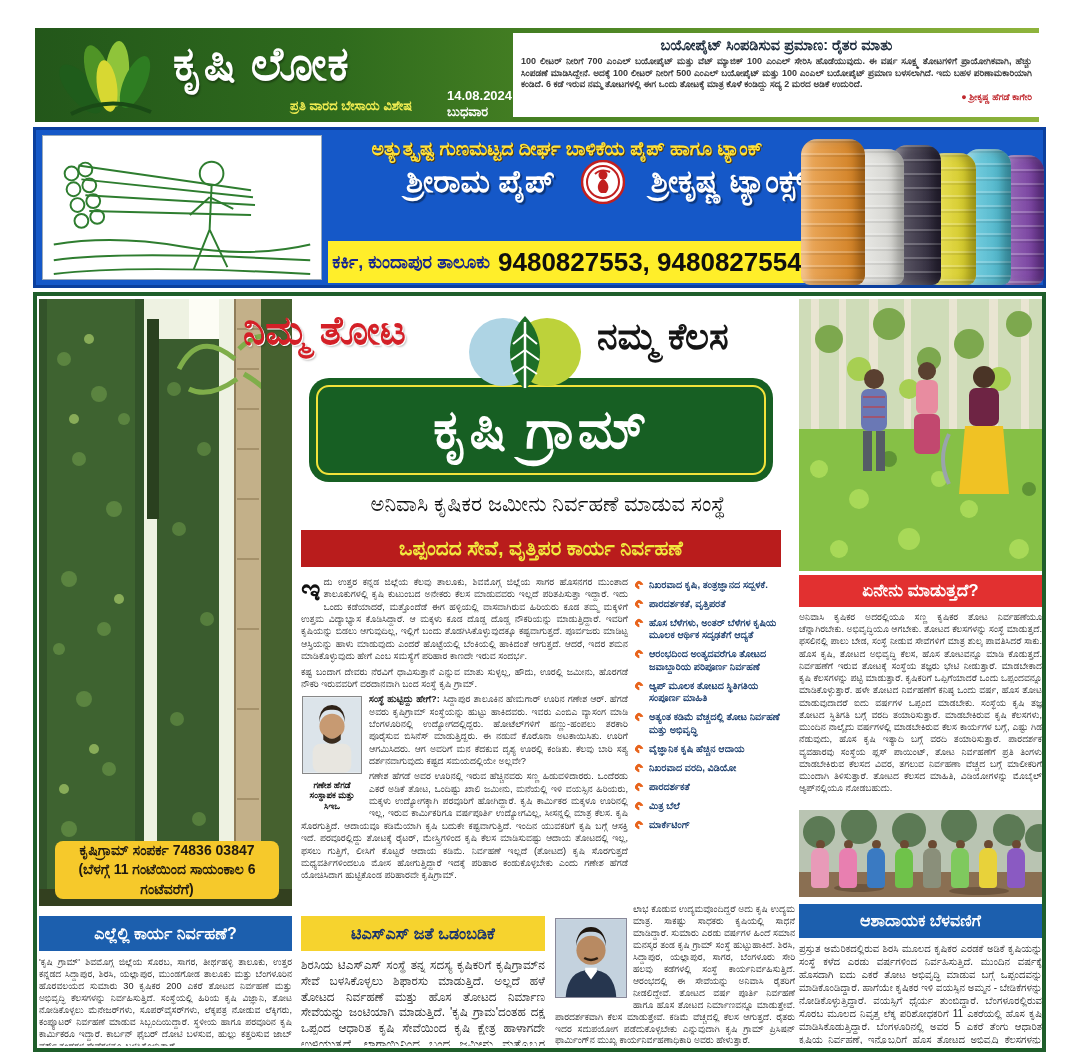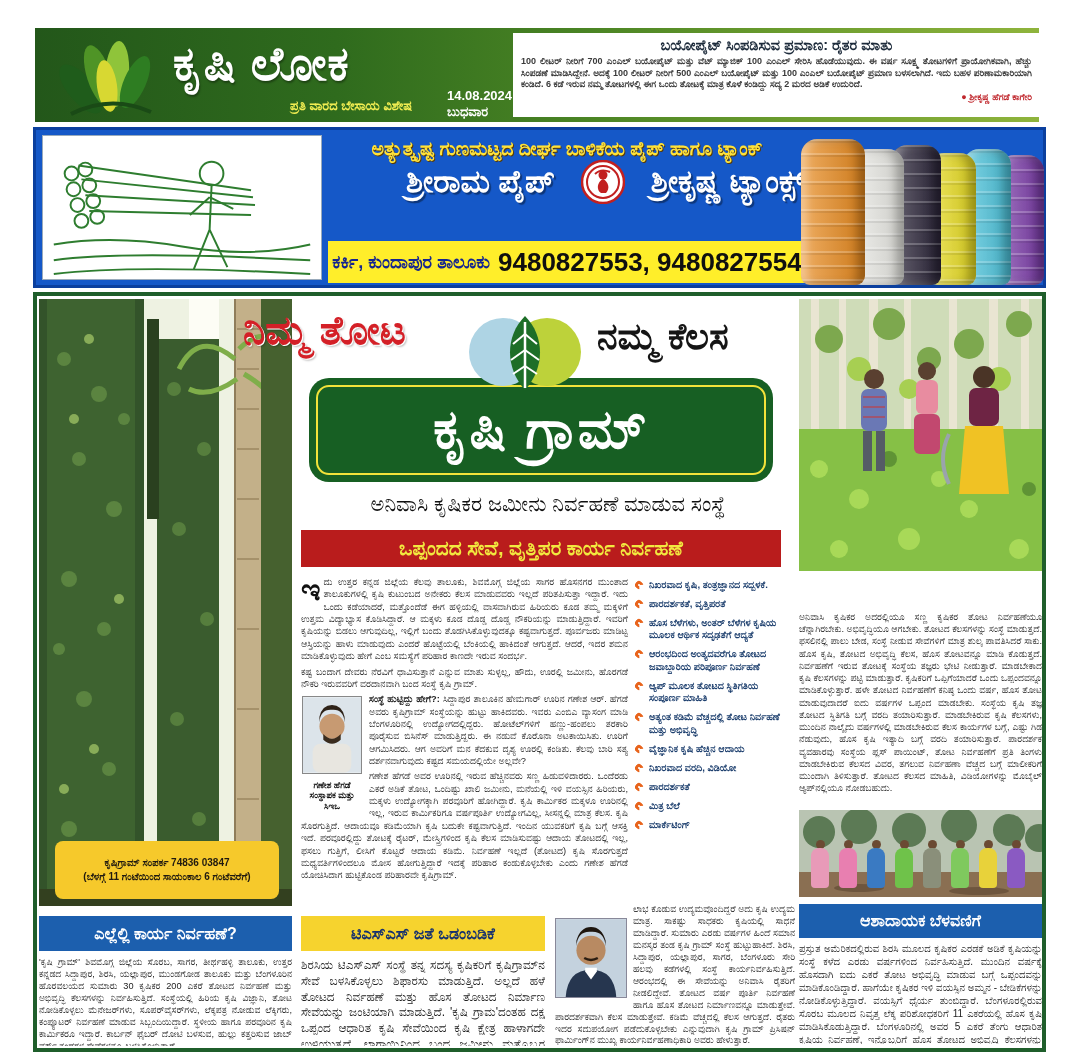--- a/index.html
+++ b/index.html
@@ -31,21 +31,21 @@
   #tanks { position:absolute; left:768px; top:6px; width:240px; height:149px; display:flex; align-items:flex-end; padding-left:10px; }
   .tank { border-radius:16px 16px 9px 9px; margin-left:-13px; box-shadow:inset -8px 0 10px rgba(0,0,0,.25), inset 6px 0 8px rgba(255,255,255,.3); }
 
   
   #frame { position:absolute; left:33px; top:292px; width:1013px; height:760px; border:4px solid #1f5e2b; background:#ffffff; }
   #frame-in { position:relative; width:1005px; height:752px; }
 
   
   #photo-left { position:absolute; left:2px; top:3px; width:253px; height:607px; overflow:hidden; }
   #caption-contact { position:absolute; left:16px; top:542px; width:224px; height:58px; background:#f6c92b; border-radius:8px;
-     display:flex; flex-direction:column; justify-content:center; text-align:center; font-weight:bold; color:#201a10; font-size:10px; line-height:1.4; }
+     display:flex; flex-direction:column; justify-content:center; text-align:center; font-weight:bold; color:#201a10; font-size:14px; line-height:1.4; }
   .sec-header-blue { background:#1c5fae; color:#ffffff; font-weight:bold; text-align:center; font-size:16px; display:flex; align-items:center; justify-content:center; }
   #where-header { position:absolute; left:2px; top:620px; width:253px; height:35px; }
   #where-body { position:absolute; left:2px; top:661px; width:253px; height:89px; font-size:9.2px; line-height:1.3; text-align:justify; color:#222; overflow:hidden; }
 
   
   #kicker-left { position:absolute; left:206px; top:12px; font-size:40px; font-weight:bold; color:#d42027; text-shadow:1px 1px 0 #fff,2px 2px 2px rgba(0,0,0,.25); }
   #hero-logo { position:absolute; left:428px; top:14px; width:122px; height:88px; z-index:3; }
   #kicker-right { position:absolute; left:560px; top:20px; font-size:37px; font-weight:bold; color:#151515; }
   #plaque { position:absolute; left:272px; top:82px; width:464px; height:104px; background:#175f23; border-radius:20px; padding:7px; z-index:2; }
   #plaque-in { width:100%; height:100%; border:2.5px solid #f2e23a; border-radius:13px; display:flex; align-items:center; justify-content:center; }
@@ -378,20 +378,21 @@
         <circle cx="128" cy="72" r="9" fill="#5a4030"></circle>
         <rect x="117" y="81" width="22" height="34" rx="6" fill="#e88ca0"></rect>
         <rect x="115" y="115" width="26" height="40" rx="6" fill="#c2486f"></rect>
 
         <circle cx="185" cy="78" r="11" fill="#4a3426"></circle>
         <rect x="170" y="89" width="30" height="38" rx="7" fill="#6e2444"></rect>
         <path d="M166 127 L204 127 L210 195 L160 195 Z" fill="#f0c224"></path>
         <path d="M150 135 Q138 160 150 185" stroke="#9aa4ac" stroke-width="4" fill="none"></path>
       </svg>
     </div>
+    <div id="what-header">ಏನೇನು ಮಾಡುತ್ತದೆ?</div>
     <div id="what-body">ಅನಿವಾಸಿ ಕೃಷಿಕರ ಅದರಲ್ಲಿಯೂ ಸಣ್ಣ ಕೃಷಿಕರ ತೋಟ ನಿರ್ವಹಣೆಯೂ ಚೆನ್ನಾಗಿರಬೇಕು. ಅಭಿವೃದ್ಧಿಯೂ ಆಗಬೇಕು. ತೋಟದ ಕೆಲಸಗಳನ್ನು ಸಂಸ್ಥೆ ಮಾಡುತ್ತದೆ. ಫಸಲಿನಲ್ಲಿ ಪಾಲು ಬೇಡ, ಸಂಸ್ಥೆ ನೀಡುವ ಸೇವೆಗಳಿಗೆ ಮಾತ್ರ ಶುಲ್ಕ ಪಾವತಿಸಿದರೆ ಸಾಕು. ಹೊಸ ಕೃಷಿ, ತೋಟದ ಅಭಿವೃದ್ಧಿ ಕೆಲಸ, ಹೊಸ ತೋಟವನ್ನೂ ಮಾಡಿ ಕೊಡುತ್ತದೆ. ನಿರ್ವಹಣೆಗೆ ಇರುವ ತೋಟಕ್ಕೆ ಸಂಸ್ಥೆಯ ತಜ್ಞರು ಭೇಟಿ ನೀಡುತ್ತಾರೆ. ಮಾಡಬೇಕಾದ ಕೃಷಿ ಕೆಲಸಗಳನ್ನು ಪಟ್ಟಿ ಮಾಡುತ್ತಾರೆ. ಕೃಷಿಕರಿಗೆ ಒಪ್ಪಿಗೆಯಾದರೆ ಒಂದು ಒಪ್ಪಂದವನ್ನೂ ಮಾಡಿಕೊಳ್ಳುತ್ತಾರೆ. ಹಳೇ ತೋಟದ ನಿರ್ವಹಣೆಗೆ ಕನಿಷ್ಠ ಒಂದು ವರ್ಷ, ಹೊಸ ತೋಟ ಮಾಡುವುದಾದರೆ ಐದು ವರ್ಷಗಳ ಒಪ್ಪಂದ ಮಾಡಬೇಕು. ಸಂಸ್ಥೆಯ ಕೃಷಿ ತಜ್ಞ ತೋಟದ ಸ್ಥಿತಿಗತಿ ಬಗ್ಗೆ ವರದಿ ತಯಾರಿಸುತ್ತಾರೆ. ಮಾಡಬೇಕಿರುವ ಕೃಷಿ ಕೆಲಸಗಳು, ಮುಂದಿನ ನಾಲ್ಕೈದು ವರ್ಷಗಳಲ್ಲಿ ಮಾಡಬೇಕಿರುವ ಕೆಲಸ ಕಾರ್ಯಗಳ ಬಗ್ಗೆ, ಎಷ್ಟು ಗಿಡ ನೆಡುವುದು, ಹೊಸ ಕೃಷಿ ಇತ್ಯಾದಿ ಬಗ್ಗೆ ವರದಿ ತಯಾರಿಸುತ್ತಾರೆ. ಪಾರದರ್ಶಕ ವ್ಯವಹಾರವು ಸಂಸ್ಥೆಯ ಪ್ಲಸ್ ಪಾಯಿಂಟ್, ತೋಟ ನಿರ್ವಹಣೆಗೆ ಪ್ರತಿ ತಿಂಗಳು ಮಾಡಬೇಕಿರುವ ಕೆಲಸದ ವಿವರ, ತಗಲುವ ನಿರ್ವಹಣಾ ವೆಚ್ಚದ ಬಗ್ಗೆ ಮಾಲೀಕರಿಗೆ ಮುಂದಾಗಿ ತಿಳಿಸುತ್ತಾರೆ. ತೋಟದ ಕೆಲಸದ ಮಾಹಿತಿ, ವಿಡಿಯೋಗಳನ್ನು ಮೊಬೈಲ್ ಆ್ಯಪ್‌ನಲ್ಲಿಯೂ ನೋಡಬಹುದು.</div>
 
     <div id="photo-right-bottom">
       <svg width="243" height="87" viewBox="0 0 243 87" preserveAspectRatio="none" style="position:absolute;left:0;top:0">
         <rect width="243" height="87" fill="#b9c4b2"></rect>
         <g fill="#5c7a55">
               <circle cx="20" cy="22" r="16"></circle>
               <circle cx="60" cy="16" r="18"></circle>
               <circle cx="110" cy="20" r="17"></circle>
               <circle cx="160" cy="15" r="18"></circle>

